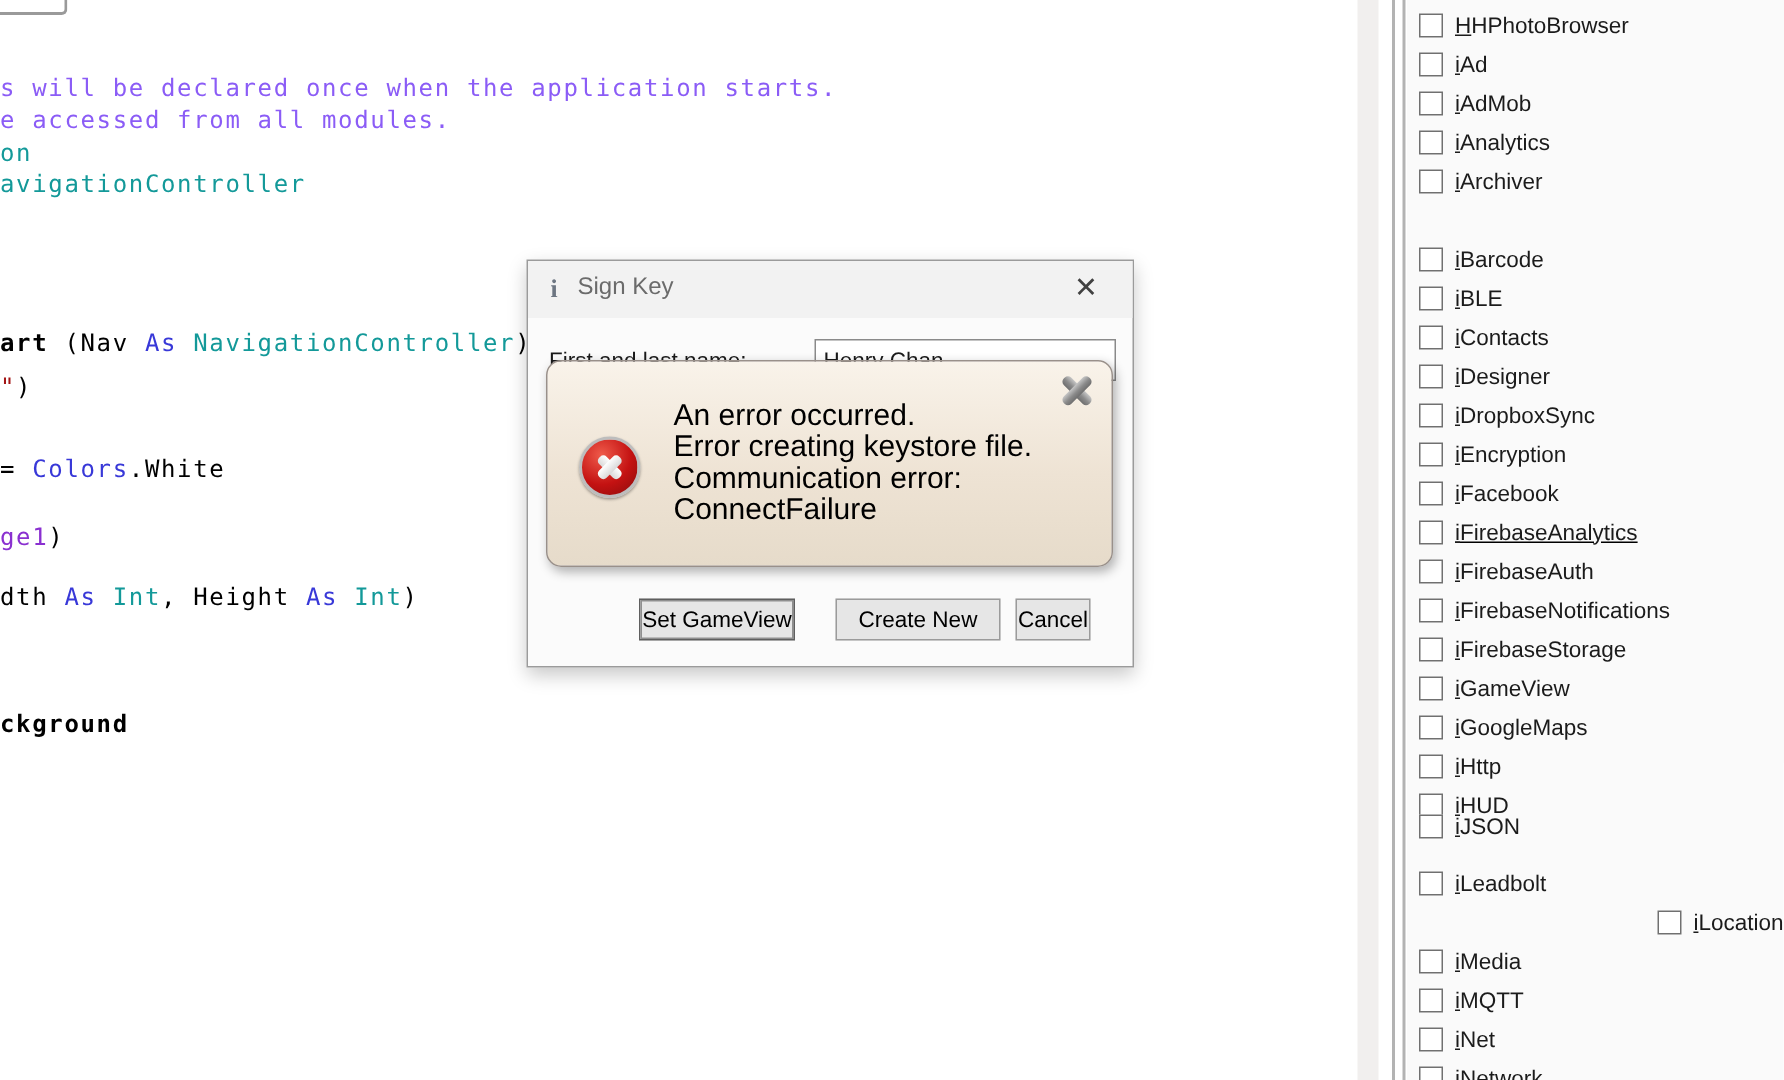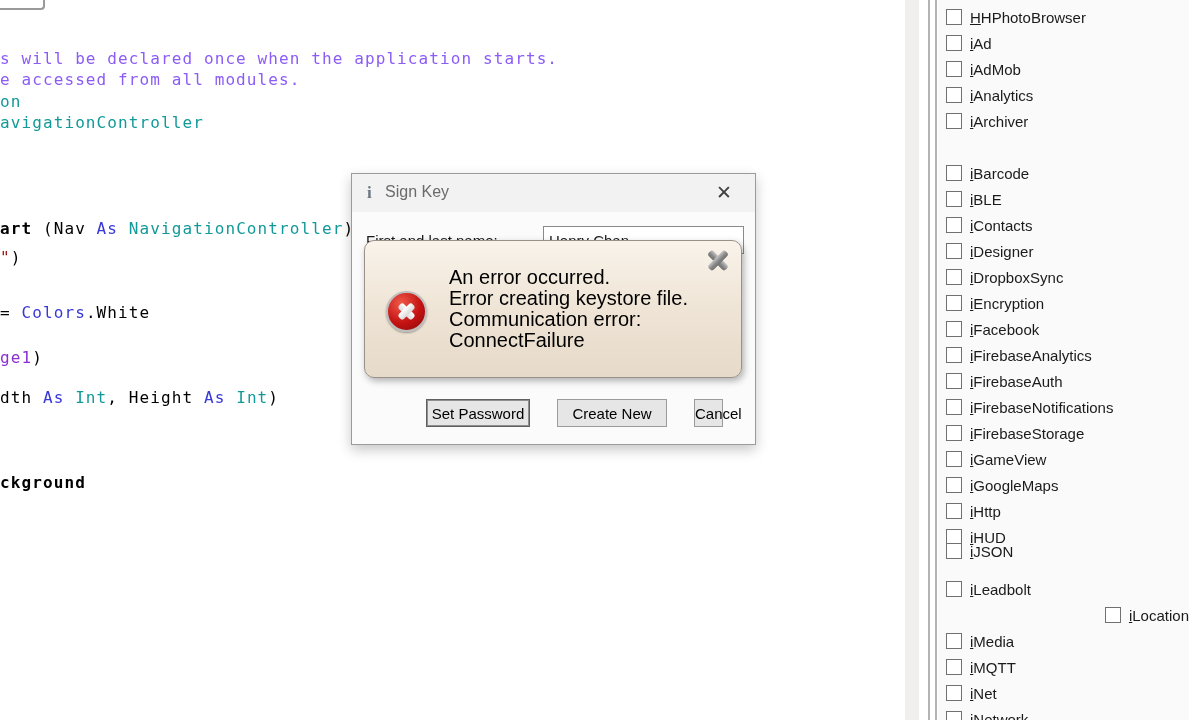--- a/index.html
+++ b/index.html
@@ -45,21 +45,21 @@
                 text-align:center;font-size:19px;color:#414141;cursor:default;}
   #name-label{position:absolute;left:14px;top:58px;font-size:15px;color:#1a1a1a;}
   #name-input{position:absolute;left:191px;top:52px;width:189px;height:24px;border:1px solid #8a8a8a;
               font-size:15px;padding:1px 5px;color:#1a1a1a;background:#fff;
               font-family:"Liberation Sans",sans-serif;box-sizing:content-box;}
   .dlg-btn{position:absolute;top:225px;height:28px;background:#e6e6e6;border:1px solid #9b9b9b;
            font-size:15px;color:#000;font-family:"Liberation Sans",sans-serif;padding:0;}
   .dlg-btn.focused{border:1px solid #5f5f5f;box-shadow:inset 0 0 0 1px #8f8f8f;}
   #btn-set-password{left:74px;width:104px;}
   #btn-create-new{left:205px;width:110px;}
-  #btn-cancel{left:342px;width:29px;}
+  #btn-cancel{left:325px;width:50px;}
 
   
   #error-popup{position:absolute;left:364px;top:240px;width:376px;height:136px;z-index:20;
                background:linear-gradient(#f9f3ea,#eee3d4 55%,#e6dbca);
                border:1px solid #99908a;border-radius:10px;box-shadow:2px 3px 7px rgba(0,0,0,.3);}
   #popup-close{position:absolute;right:10px;top:6px;width:26px;height:26px;}
   #popup-close .bar{position:absolute;left:1px;top:10px;width:24px;height:7px;border-radius:3px;
                     background:linear-gradient(#c6c6c6,#8a8a8a 55%,#6f6f6f);}
   #popup-close .b1{transform:rotate(45deg);}
   #popup-close .b2{transform:rotate(-45deg);}
@@ -151,21 +151,21 @@
   <div class="lib-row" style="top: 290px;">
     <div class="lib-check"></div>
     <div class="lib-label"><span class="u">i</span>Encryption</div>
   </div>
 
   <div class="lib-row" style="top: 316px;">
     <div class="lib-check"></div>
     <div class="lib-label"><span class="u">i</span>Facebook</div>
   </div>
 
-  <div class="lib-row" style="top: 342px;">
+  <div class="lib-row" style="top: 342px; text-decoration: underline;">
     <div class="lib-check"></div>
     <div class="lib-label"><span class="u">i</span>FirebaseAnalytics</div>
   </div>
 
   <div class="lib-row" style="top: 368px;">
     <div class="lib-check"></div>
     <div class="lib-label"><span class="u">i</span>FirebaseAuth</div>
   </div>
 
   <div class="lib-row" style="top: 394px;">
@@ -235,21 +235,21 @@
 </div>
 
 <div id="sign-key-dialog">
   <div id="dialog-titlebar">
     <span id="dialog-app-icon">i</span>
     <span id="dialog-title">Sign Key</span>
     <span id="dialog-close">✕</span>
   </div>
   <span id="name-label">First and last name:</span>
   <input id="name-input" value="Henry Chan" style="">
-  <button id="btn-set-password" class="dlg-btn focused">Set Password</button>
+  <button id="btn-set-password" class="dlg-btn focused">Set GameView</button>
   <button id="btn-create-new" class="dlg-btn">Create New</button>
   <button id="btn-cancel" class="dlg-btn">Cancel</button>
 </div>
 
 <div id="error-popup">
   <div id="popup-close">
     <div class="bar b1"></div>
     <div class="bar b2"></div>
   </div>
   <div id="error-icon">

